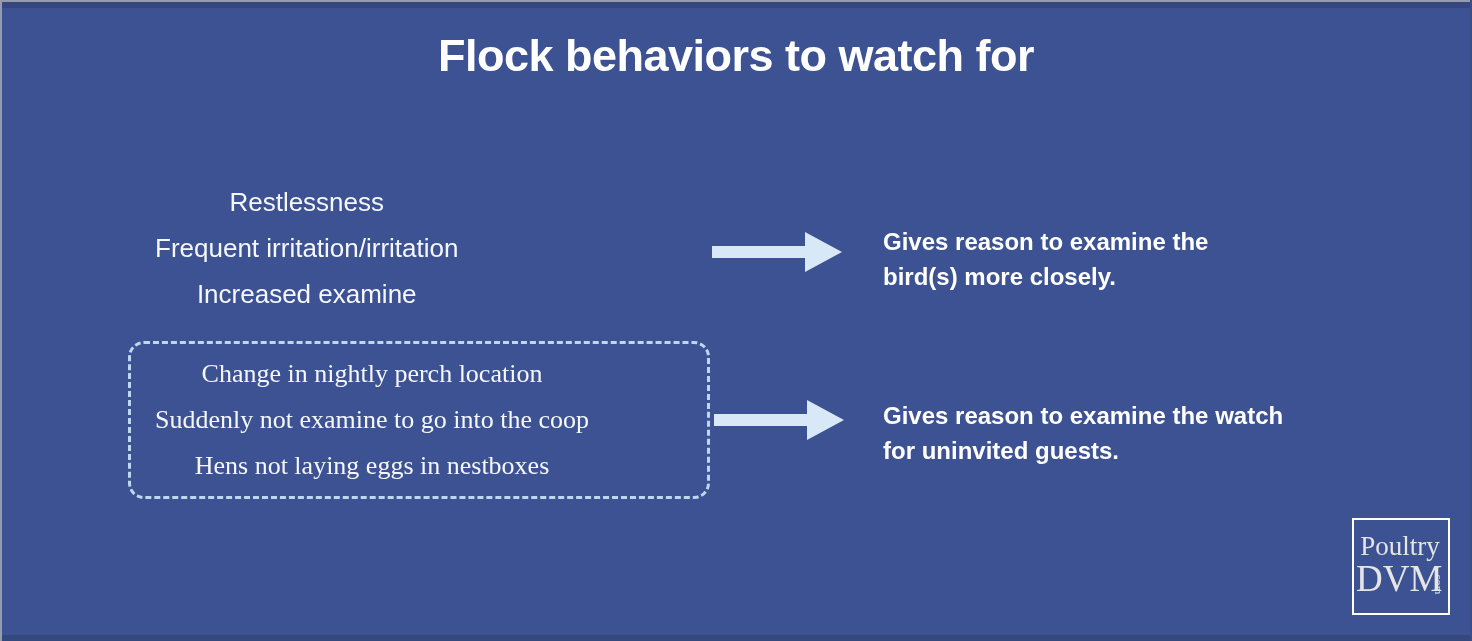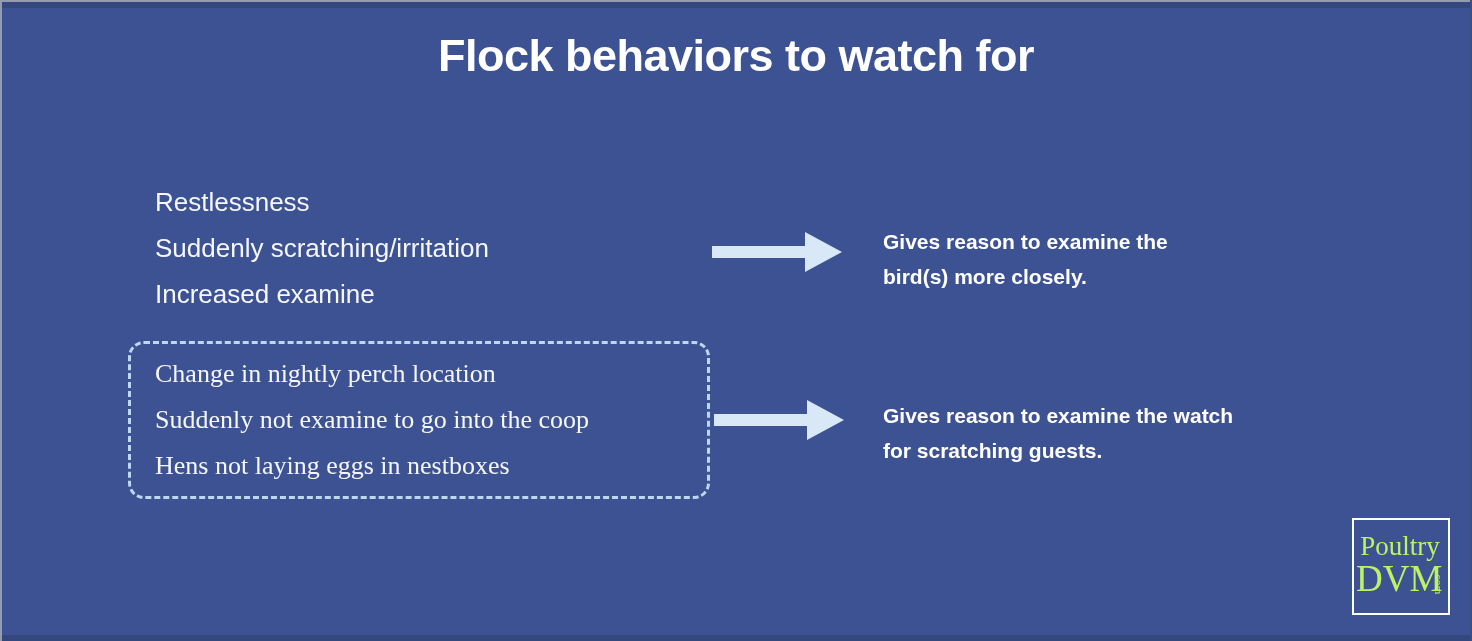--- a/index.html
+++ b/index.html
@@ -48,20 +48,21 @@
     margin: 0;
   }
 
   .behavior-list {
     position: absolute;
     left: 155px;
     font-size: 26px;
     font-weight: 400;
     line-height: 46px;
     color: #F5F7FB;
+    text-align: center;
   }
   .behavior-list.group-1 { top: 179px; }
   .behavior-list.group-2 { top: 351px; font-family: Liberation Serif, serif; }
 
   .dashed-box {
     position: absolute;
     left: 128px; top: 341px;
     width: 582px; height: 158px;
     box-sizing: border-box;
     border: 3px dashed #BCD8F0;
@@ -71,35 +72,35 @@
   .arrow {
     position: absolute;
     width: 130px; height: 40px;
   }
   .arrow.arrow-1 { left: 712px; top: 232px; }
   .arrow.arrow-2 { left: 714px; top: 400px; }
 
   .conclusion {
     position: absolute;
     left: 883px;
-    font-size: 21px;
+    font-size: 24px;
     font-weight: 700;
     line-height: 35px;
   }
   .conclusion.concl-1 { top: 224px; }
   .conclusion.concl-2 { top: 398px; }
 
   .logo {
     position: absolute;
     left: 1352px; top: 518px;
     width: 98px; height: 97px;
     box-sizing: border-box;
     border: 2px solid #FFFFFF;
     font-family: "Liberation Serif", serif;
-    color: #bef264;
+    color: #e5e5e5;
   }
   .logo-word1 {
     position: absolute;
     top: 13px; left: 0; width: 92px;
     text-align: center;
     font-size: 27px;
     line-height: 27px;
   }
   .logo-word2 {
     position: absolute;
@@ -125,21 +126,21 @@
   <div class="edge-top-line"></div>
   <div class="edge-left-line"></div>
   <div class="edge-top-strip"></div>
   <div class="edge-bottom-strip"></div>
   <div class="edge-right-line"></div>
 
   <h1 class="title">Flock behaviors to watch for</h1>
 
   <div class="behavior-list group-1">
     <div>Restlessness</div>
-    <div>Suddenly scratching/irritation</div>
+    <div>Frequent irritation/irritation</div>
     <div>Increased examine</div>
   </div>
 
   <svg class="arrow arrow-1" viewBox="0 0 130 40" xmlns="http://www.w3.org/2000/svg">
     <polygon points="0,14 93,14 93,0 130,20 93,40 93,26 0,26" fill="#D9E8F6"></polygon>
   </svg>
 
   <div class="conclusion concl-1">
     <div>Gives reason to examine the</div>
     <div>bird(s) more closely.</div>
@@ -152,21 +153,21 @@
     <div>Suddenly not examine to go into the coop</div>
     <div>Hens not laying eggs in nestboxes</div>
   </div>
 
   <svg class="arrow arrow-2" viewBox="0 0 130 40" xmlns="http://www.w3.org/2000/svg">
     <polygon points="0,14 93,14 93,0 130,20 93,40 93,26 0,26" fill="#D9E8F6"></polygon>
   </svg>
 
   <div class="conclusion concl-2">
     <div>Gives reason to examine the watch</div>
-    <div>for scratching guests.</div>
+    <div>for uninvited guests.</div>
   </div>
 
   <div class="logo">
     <div class="logo-word1">Poultry</div>
     <div class="logo-word2">DVM</div>
     <div class="logo-suffix">.com</div>
   </div>
 
 </div>
 

